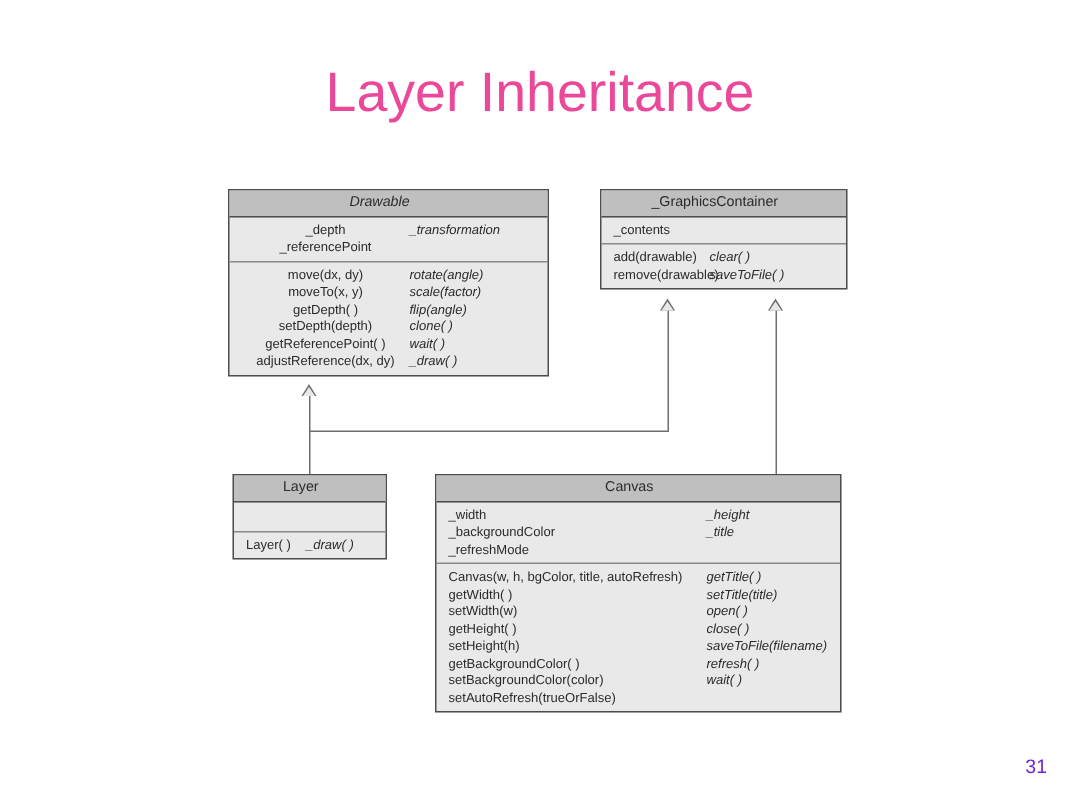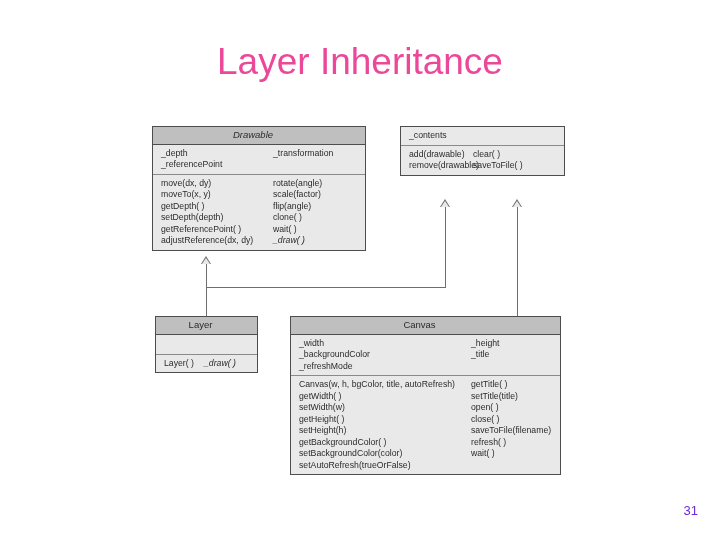--- a/index.html
+++ b/index.html
@@ -93,30 +93,31 @@
     font-size: 8.7px;
     color: #2b2b2b;
     white-space: nowrap;
   }
   .uml-cell-left {
     padding-left: 8px;
     box-sizing: border-box;
   }
   .uml-cell-right {
     box-sizing: border-box;
+    font-style: italic;
   }
   .ital {
     font-style: italic;
   }
   .uml-empty-section {
     height: 20px;
   }
 
   
-  .cols-drawable .uml-cell-left  { width: 120px; }
+  .cols-drawable .uml-cell-left  { width: 120px; text-align: center; }
   .cols-drawable .uml-cell-right { width: 86px; }
 
   .cols-container .uml-cell-left  { width: 72px; }
   .cols-container .uml-cell-right { width: 80px; }
 
   .cols-layer .uml-cell-left  { width: 48px; }
   .cols-layer .uml-cell-right { width: 50px; }
 
   .cols-canvas .uml-cell-left  { width: 180px; }
   .cols-canvas .uml-cell-right { width: 88px; }
@@ -209,20 +210,21 @@
           </div>
           <div class="uml-row">
             <span class="uml-cell-left">adjustReference(dx, dy)</span>
             <span class="uml-cell-right ital">_draw( )</span>
           </div>
         </div>
       </div>
     </div>
 
     <div class="uml-class cols-container" style="left:400px; top:126px; width:165px;">
+      <div class="uml-header">_GraphicsContainer</div>
       <div class="uml-section with-sep">
         <div class="uml-rows">
           <div class="uml-row">
             <span class="uml-cell-left">_contents</span>
             <span class="uml-cell-right"></span>
           </div>
         </div>
       </div>
       <div class="uml-section">
         <div class="uml-rows">

